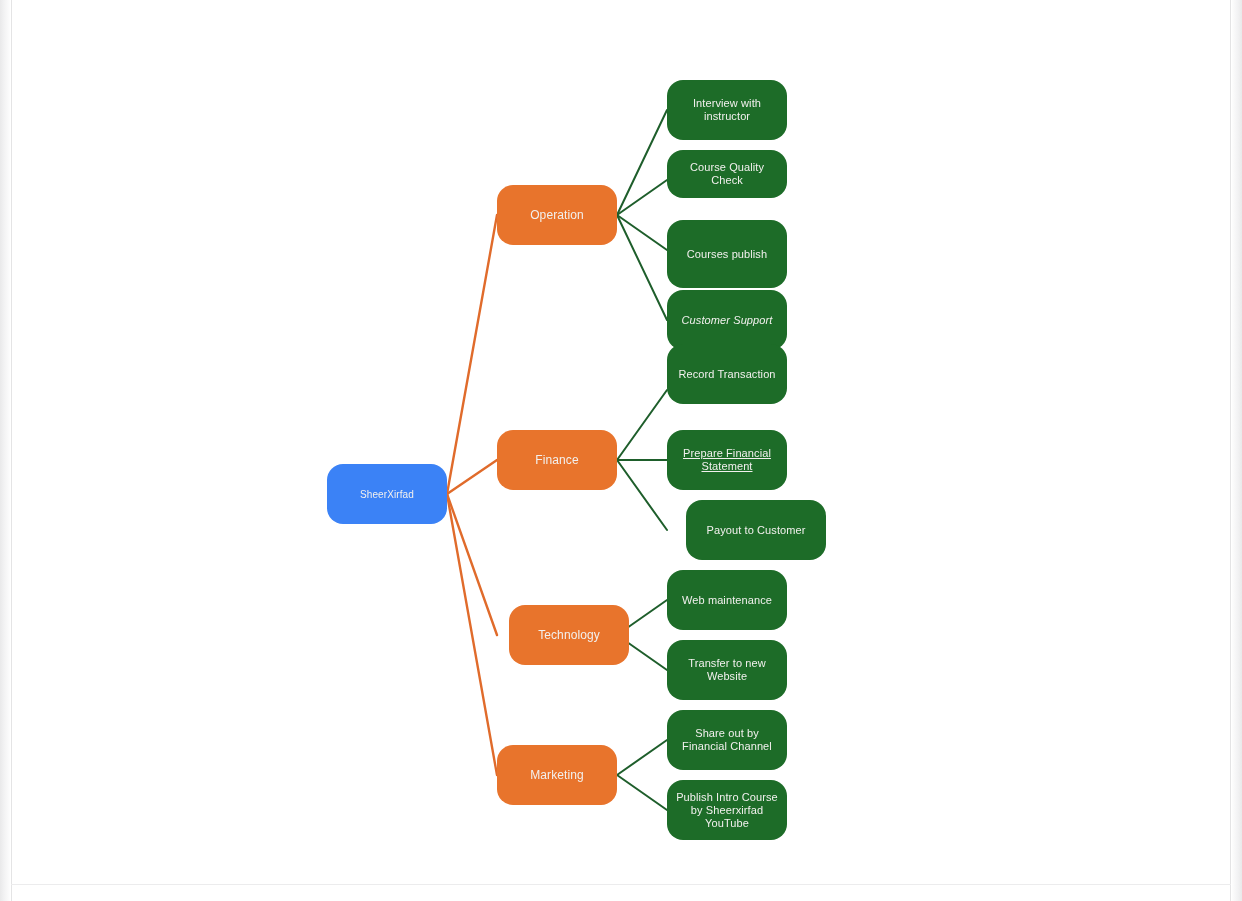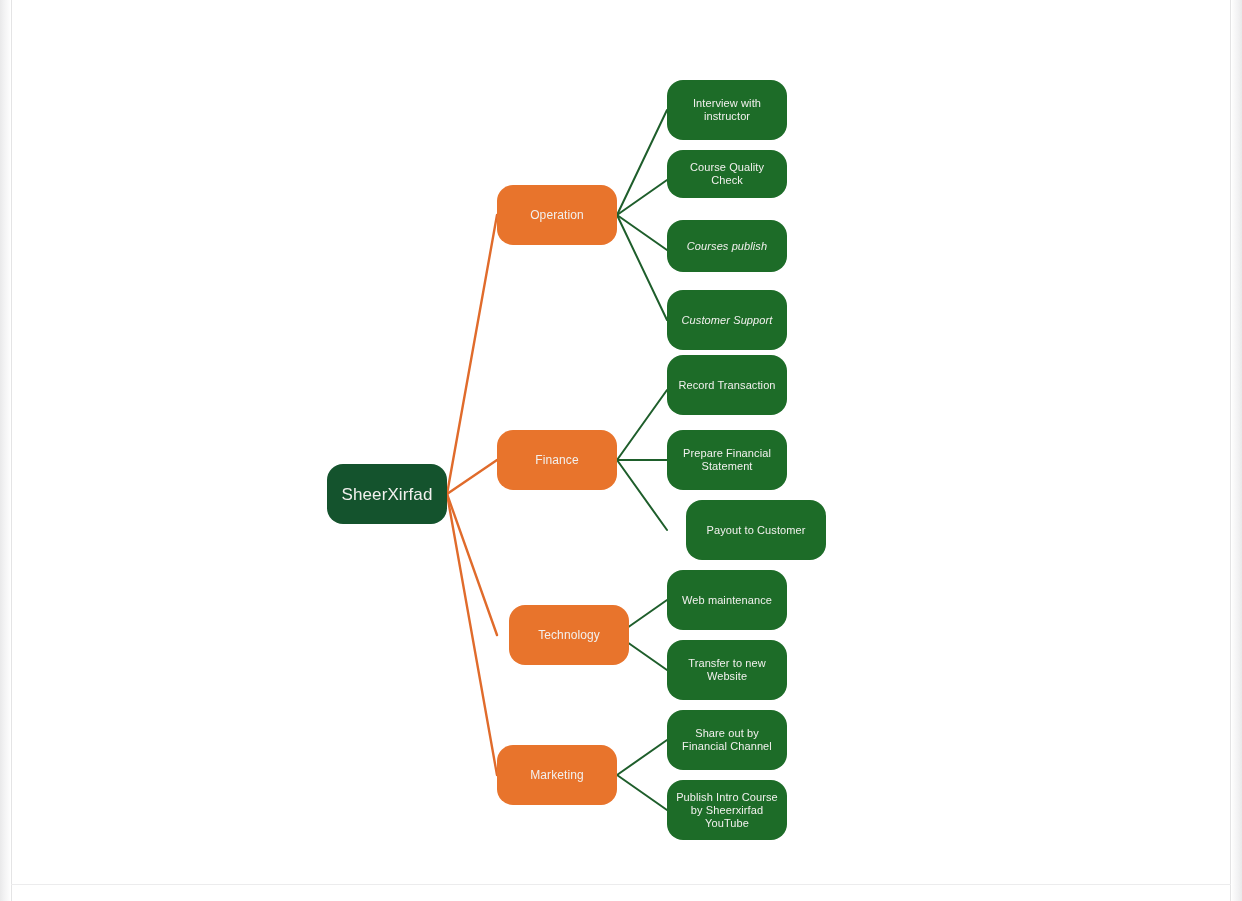--- a/index.html
+++ b/index.html
@@ -61,22 +61,22 @@
     display: flex;
     align-items: center;
     justify-content: center;
     text-align: center;
     color: #f2f0ee;
     line-height: 13px;
     padding: 2px 6px;
     letter-spacing: 0.1px;
   }
   .node-root {
-    background: #14532d;
-    font-size: 17px;
+    background: #3b82f6;
+    font-size: 10px;
     width: 120px;
     height: 60px;
     left: 327px;
     top: 464px;
   }
   .node-branch {
     background: #e8742c;
     font-size: 12px;
     width: 120px;
     height: 60px;
@@ -121,25 +121,25 @@
         <line x1="617" y1="775" x2="667" y2="740" stroke="#1e5e2b" stroke-width="2" stroke-linecap="round"></line>
         <line x1="617" y1="775" x2="667" y2="810" stroke="#1e5e2b" stroke-width="2" stroke-linecap="round"></line>
       </g>
   </svg>
 
   <div id="nodes-layer">
       <div class="node node-root" style="left: 327px; top: 464px; width: 120px; height: 60px;">SheerXirfad</div>
       <div class="node node-branch" style="left: 497px; top: 185px; width: 120px; height: 60px;">Operation</div>
       <div class="node node-leaf" style="left: 667px; top: 80px; width: 120px; height: 60px;">Interview with instructor</div>
       <div class="node node-leaf" style="left: 667px; top: 150px; width: 120px; height: 48px;">Course Quality Check</div>
-      <div class="node node-leaf" style="left: 667px; top: 220px; width: 120px; height: 52px; font-style: italic;">Courses publish</div>
+      <div class="node node-leaf" style="left: 667px; top: 220px; width: 120px; height: 68px;">Courses publish</div>
       <div class="node node-leaf" style="left: 667px; top: 290px; width: 120px; height: 60px; font-style: italic;">Customer Support</div>
       <div class="node node-branch" style="left: 497px; top: 430px; width: 120px; height: 60px;">Finance</div>
-      <div class="node node-leaf" style="left: 667px; top: 355px; width: 120px; height: 60px; text-align: right;">Record Transaction</div>
-      <div class="node node-leaf" style="left: 667px; top: 430px; width: 120px; height: 60px;">Prepare Financial Statement</div>
+      <div class="node node-leaf" style="left: 667px; top: 344px; width: 120px; height: 60px; text-align: right;">Record Transaction</div>
+      <div class="node node-leaf" style="left: 667px; top: 430px; width: 120px; height: 60px; text-decoration: underline;">Prepare Financial Statement</div>
       <div class="node node-leaf" style="left: 686px; top: 500px; width: 140px; height: 60px;">Payout to Customer</div>
       <div class="node node-branch" style="left: 497px; top: 605px; width: 120px; height: 60px; margin-left: 12px;">Technology</div>
       <div class="node node-leaf" style="left: 667px; top: 570px; width: 120px; height: 60px;">Web maintenance</div>
       <div class="node node-leaf" style="left: 667px; top: 640px; width: 120px; height: 60px;">Transfer to new Website</div>
       <div class="node node-branch" style="left: 497px; top: 745px; width: 120px; height: 60px;">Marketing</div>
       <div class="node node-leaf" style="left: 667px; top: 710px; width: 120px; height: 60px;">Share out by Financial Channel</div>
       <div class="node node-leaf" style="left: 667px; top: 780px; width: 120px; height: 60px;">Publish Intro Course by Sheerxirfad YouTube</div>
     </div>
 
 </div>

